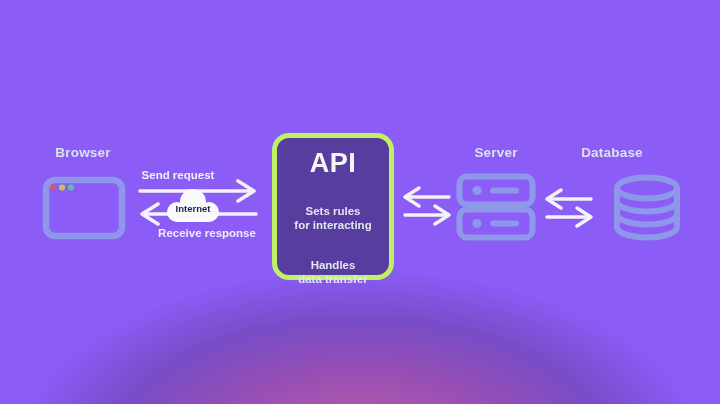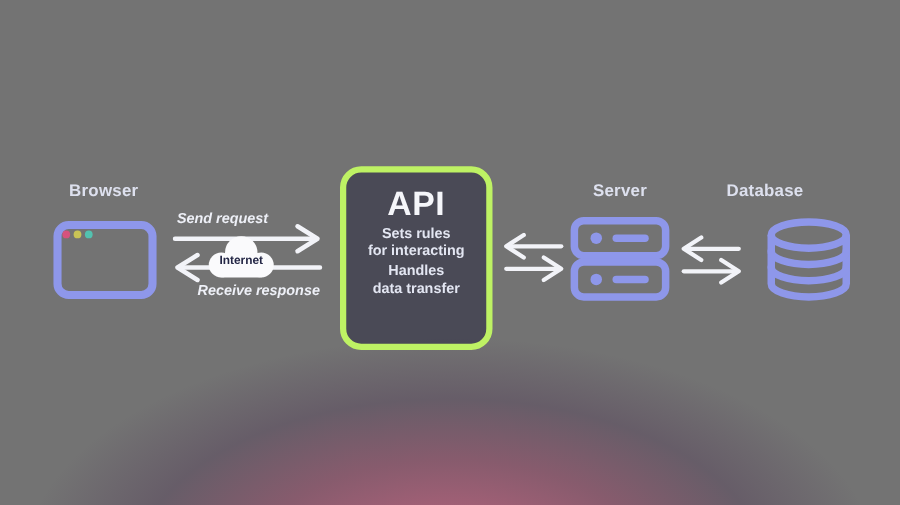--- a/index.html
+++ b/index.html
@@ -5,21 +5,21 @@
   html, body { margin: 0; padding: 0; }
   body {
     width: 720px; height: 404px;
     font-family: "Liberation Sans", "DejaVu Sans", sans-serif;
     background: #101329;
     overflow: hidden;
   }
   .stage {
     position: relative;
     width: 720px; height: 404px;
-    background: #737373;
+    background: #8b5cf6;
     overflow: hidden;
   }
   .glow {
     position: absolute; inset: 0;
     background: radial-gradient(58% 55% at 50% 112%,
       rgba(224,96,134,0.72) 0%,
       rgba(160,62,102,0.45) 38%,
       rgba(70,36,76,0.28) 60%,
       rgba(16,19,41,0) 82%);
     z-index: 0;
@@ -34,21 +34,20 @@
     letter-spacing: 0.2px;
     z-index: 1;
   }
   .flow-label {
     position: absolute;
     text-align: center;
     color: #eef0f7;
     font-size: 11.5px;
     font-weight: 600;
     z-index: 2;
-    font-style: italic;
   }
   svg.icon { position: absolute; z-index: 1; display: block; }
   svg.cloud { z-index: 2; }
   .cloud-label {
     position: absolute;
     left: 164px; top: 203px; width: 58px;
     text-align: center;
     color: #232645;
     font-size: 9.5px;
     font-weight: 700;
@@ -67,21 +66,21 @@
     z-index: 1;
   }
   .api-title {
     margin-top: 10px;
     color: #f5f6fa;
     font-size: 27px;
     font-weight: 800;
     letter-spacing: 0.5px;
   }
   .api-desc {
-    margin-top: 1px;
+    margin-top: 25px;
     color: #e3e6f2;
     font-size: 11.5px;
     font-weight: 600;
     line-height: 1.25;
     white-space: pre-line;
   }
   .api-desc.second { }
 </style>
 </head>
 <body>

